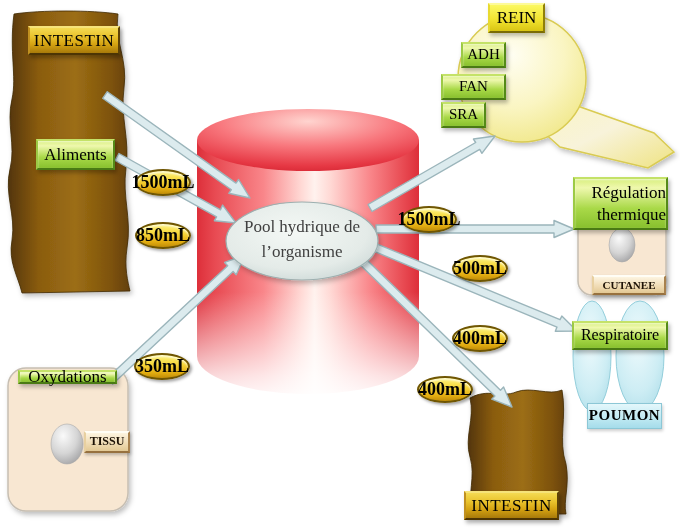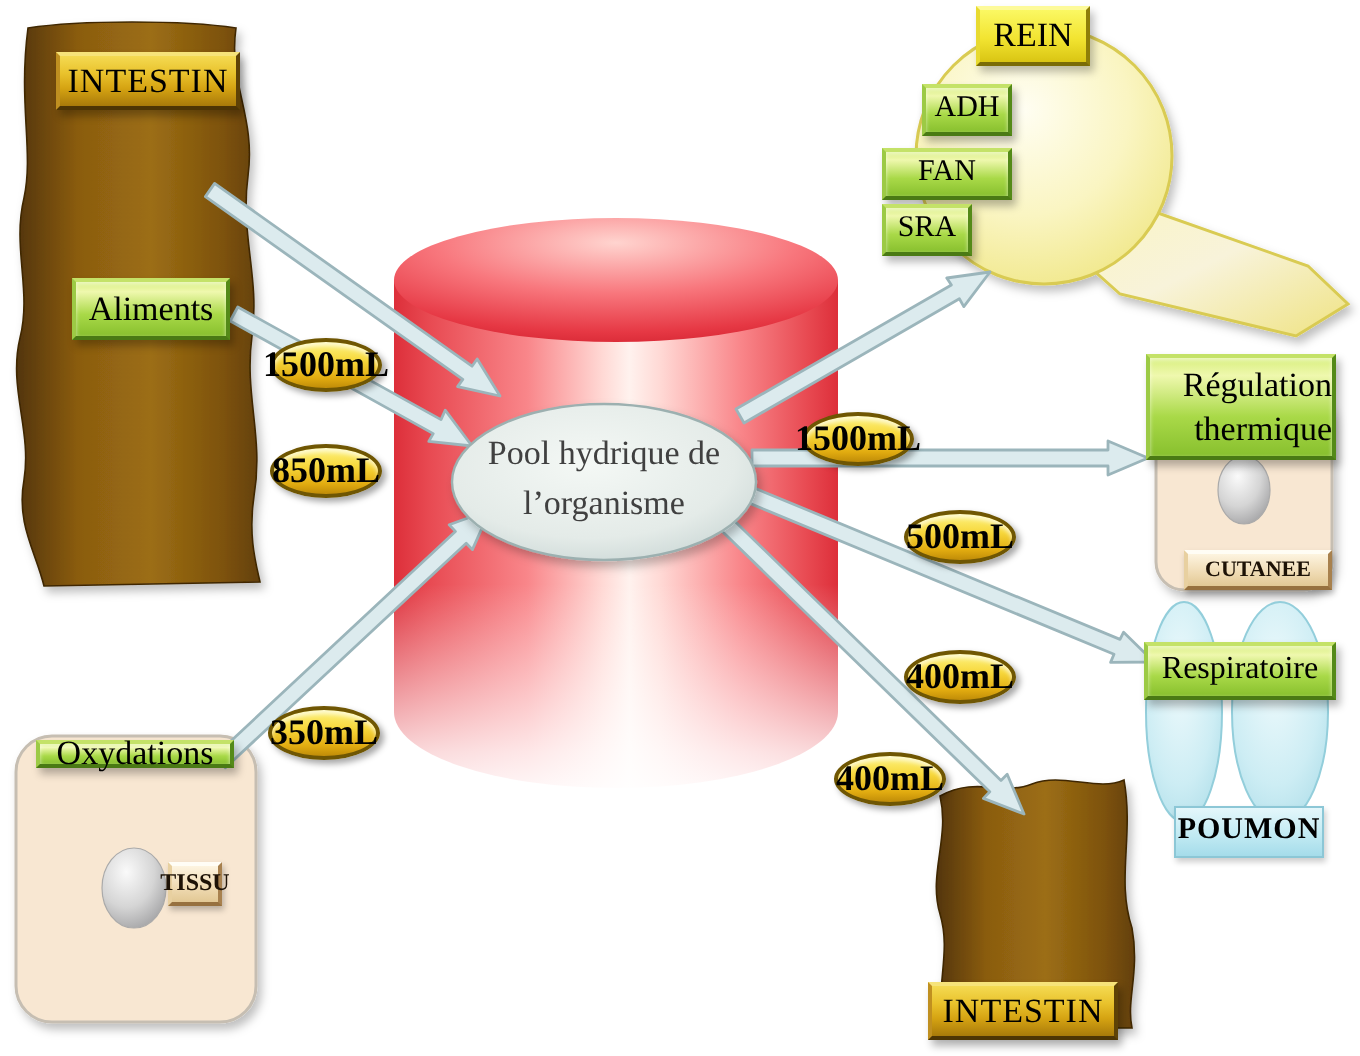--- a/index.html
+++ b/index.html
@@ -136,21 +136,21 @@
     <polygon class="arrow" points="376,225 554,225 554,220.5 574,229 554,237.5 554,233 376,233"></polygon>
     <polygon class="arrow" points="375.5,243.3 560,319.7 561.8,316.1 577,331 555.3,331.2 557,327.1 372.5,250.7"></polygon>
     <polygon class="arrow" points="362.8,256.1 500.5,390.2 503.6,387.1 512,407 491.7,399.2 494.9,395.9 357.2,261.9"></polygon>
 
     <ellipse cx="302" cy="241" rx="76" ry="39" fill="url(#poolG)" stroke="#9cb0b0" stroke-width="1.2" filter="url(#ds)"></ellipse>
   </svg>
 
   <div class="box gold" style="left:28px; top:26px; width:92px; height:29px;">INTESTIN</div>
   <div class="box green" style="left:36px; top:139px; width:79px; height:31px;">Aliments</div>
   <div class="box green" style="left:18px; top:370px; width:99px; height:14px;">Oxydations</div>
-  <div class="box tan" style="left:84px; top:431px; width:27px; height:22px;">TISSU</div>
+  <div class="box tan" style="left:84px; top:431px; width:46px; height:22px;">TISSU</div>
 
   <div class="pool-label">Pool hydrique de l’organisme</div>
 
   <div class="box rein" style="left:488px; top:3px; width:57px; height:30px;">REIN</div>
   <div class="box green" style="left:441px; top:42px; width:45px; height:26px; font-size:15px;margin-left:20px;">ADH</div>
   <div class="box green" style="left:441px; top:74px; width:65px; height:26px; font-size:15px;">FAN</div>
   <div class="box green" style="left:441px; top:102px; width:45px; height:26px; font-size:15px;">SRA</div>
 
   <div class="box green" style="left:573px; top:177px; width:95px; height:53px; line-height:1.25;text-align:right;">Régulation thermique</div>
   <div class="box tan" style="left:592px; top:275px; width:74px; height:20px; font-size:11px;">CUTANEE</div>

